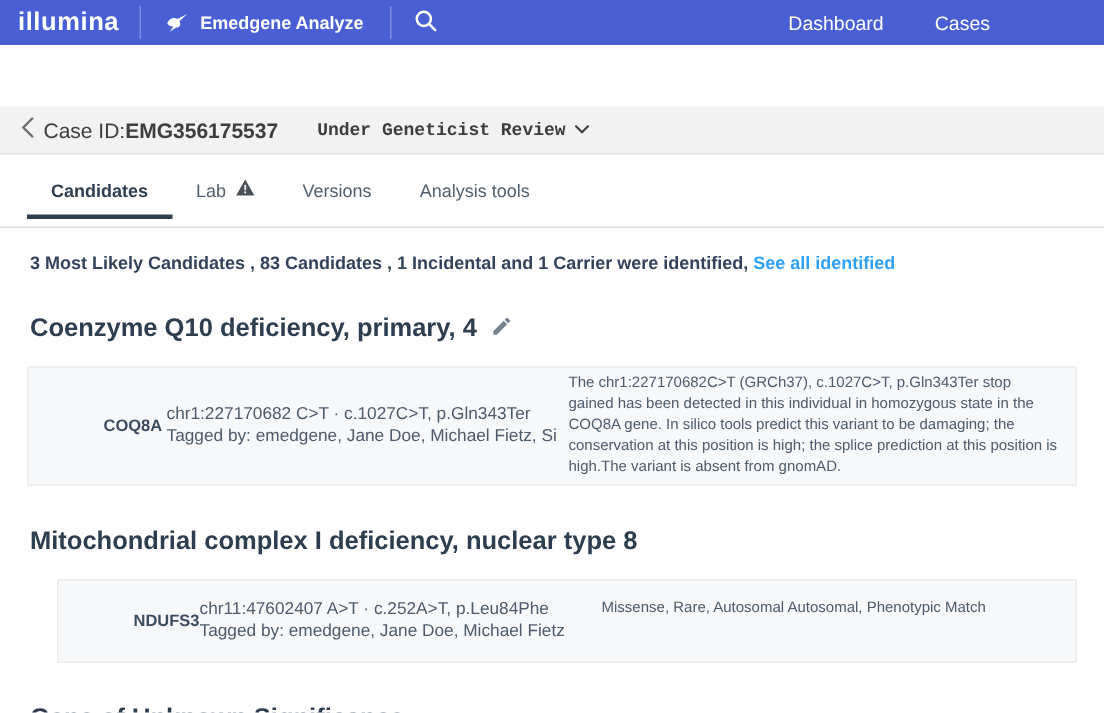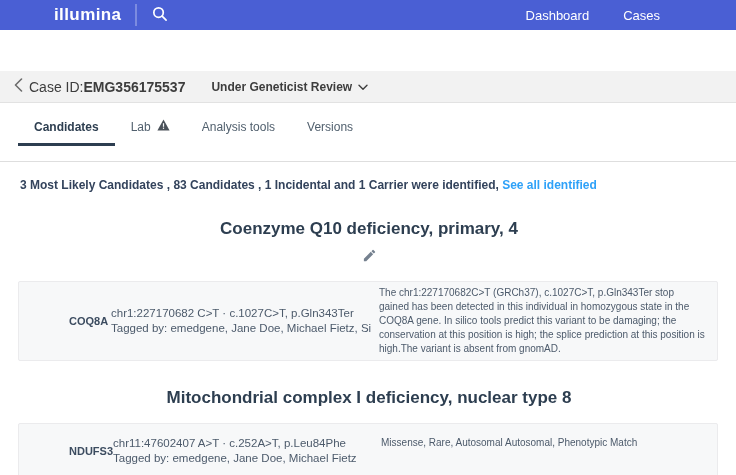--- a/index.html
+++ b/index.html
@@ -3,21 +3,21 @@
 <meta charset="utf-8">
 <style>
   html,body{margin:0;padding:0;}
   body{
     width:736px;height:475px;overflow:hidden;background:#ffffff;
     font-family:"Liberation Sans",sans-serif;
     -webkit-font-smoothing:antialiased;
   }
   
   .topbar{
-    height:30px;background:#4a5fd4;display:flex;align-items:stretch;color:#fff;padding-left:42px;
+    height:30px;background:#4a5fd4;display:flex;align-items:stretch;color:#fff;
   }
   .logo{
     display:flex;align-items:center;padding:0 14px 0 12px;
     font-size:17px;font-weight:600;letter-spacing:.4px;
   }
   .vdiv{width:1px;background:rgba(255,255,255,.28);margin:4px 0;}
   .app{
     display:flex;align-items:center;gap:7px;padding:0 18px 0 16px;
     font-size:12px;font-weight:600;cursor:pointer;
   }
@@ -29,58 +29,66 @@
   .topnav{display:flex;align-items:center;gap:34px;padding-right:76px;font-size:13px;}
   .topnav a{color:#fff;text-decoration:none;cursor:pointer;}
   
   .casebar{
     height:31px;background:#f2f2f2;border-bottom:1px solid #e2e2e2;
     display:flex;align-items:center;padding:0 12px;color:#3d3d3d;margin-top:41px;
   }
   .backbtn{display:flex;align-items:center;background:none;border:none;cursor:pointer;padding:0 6px 0 2px;}
   .caseid{font-size:14px;}
   .caseid b{font-weight:700;}
-  .status{display:flex;align-items:center;gap:6px;margin-left:26px;font-size:12px;font-weight:700;cursor:pointer;}
+  .status{display:flex;align-items:center;gap:6px;margin-left:26px;font-size:12px;font-weight:700;cursor:pointer;font-family:Liberation Mono, monospace;}
   
-  .tabs{display:flex;padding:10px 0 16px 18px;border-bottom:1px solid #dedede;margin-top:2px;}
+  .tabs{display:flex;padding:10px 0 6px 18px;border-bottom:1px solid #dedede;margin-top:2px;}
   .tab{
     padding:4px 16px 9px;font-size:12px;color:#51606e;cursor:pointer;
     border-bottom:3px solid transparent;margin-bottom:-1px;display:flex;align-items:center;gap:6px;
   }
   .tab.active{color:#2d3e50;font-weight:700;border-bottom-color:#2d3e50;}
   
   .main{padding:0 18px;}
   .summary{margin:16px 0 0 2px;font-size:12px;font-weight:600;color:#33435c;}
   .summary a{color:#2ea1f8;text-decoration:none;cursor:pointer;}
   h2.sec-title{
     display:flex;align-items:center;gap:9px;
-    margin:27px 0 15px 2px;font-size:17px;font-weight:600;color:#2d3e50;flex-direction:column;
+    margin:27px 0 15px 2px;font-size:17px;font-weight:600;color:#2d3e50;
   }
   .editbtn{background:none;border:none;padding:0;cursor:pointer;display:flex;align-items:center;}
   .card{
     background:#f7f8f9;border:1px solid #ebebed;border-radius:2px;
     display:flex;align-items:center;cursor:pointer;
   }
   .card.h1{min-height:63px;}
-  .card.h2{min-height:54px;}
+  .card.h2{min-height:54px;margin-left:20px;}
   .card.h3{min-height:48px;}
   .col-gene{flex:0 0 42px;padding-left:50px;font-size:11px;font-weight:700;color:#3c4c60;}
   .col-var{flex:0 0 260px;font-size:11.5px;line-height:15px;color:#4c5a6b;overflow:hidden;}
   .col-var div{white-space:nowrap;overflow:hidden;}
   .col-desc{flex:1;padding:4px 12px 4px 8px;font-size:10px;line-height:14px;color:#4c5a6b;}
   .col-desc.short{min-height:30px;display:flex;align-items:flex-start;}
   .sec2-title{margin-top:29px;}
   .sec3-title{margin-top:33px;text-align:right;}
 </style>
 </head>
 <body>
 
 <div class="topbar">
   <div class="logo">illumina</div>
   <div class="vdiv"></div>
+  <div class="app">
+    <span>
+      <svg width="16" height="16" viewBox="0 0 16 16">
+        <path d="M1.5 9.5 C2.5 6.5 6 5.2 8.2 6.6 L14.8 3.4 L9.6 8.2 C11 10.2 9.8 12.6 7.4 12.4 L3.2 15.2 L5.6 11.6 C3.6 11.8 2 10.8 1.5 9.5 Z" fill="#ffffff"></path>
+      </svg>
+    </span>
+    <span>Emedgene Analyze</span>
+  </div>
   <div class="vdiv"></div>
   <button class="searchbtn">
     <span>
       <svg width="17" height="17" viewBox="0 0 18 18" fill="none">
         <circle cx="8" cy="8" r="5" stroke="#ffffff" stroke-width="1.8"></circle>
         <line x1="11.8" y1="11.8" x2="16" y2="16" stroke="#ffffff" stroke-width="1.8" stroke-linecap="round"></line>
       </svg>
     </span>
   </button>
   <div class="topspacer"></div>
@@ -117,24 +125,24 @@
     <span>Lab</span>
     <span>
       <svg width="13" height="12" viewBox="0 0 13 12">
         <path d="M6.5 0.6 L12.6 11.4 H0.4 Z" fill="#4a5159"></path>
         <rect x="5.9" y="4.2" width="1.2" height="3.6" fill="#f7f8f9"></rect>
         <rect x="5.9" y="8.6" width="1.2" height="1.3" fill="#f7f8f9"></rect>
       </svg>
     </span>
   </div>
   <div class="tab">
-    <span>Analysis tools</span>
+    <span>Versions</span>
   </div>
   <div class="tab">
-    <span>Versions</span>
+    <span>Analysis tools</span>
   </div>
 </div>
 
 <div class="main">
 
   <div class="summary">
     <span>3 Most Likely Candidates , 83 Candidates , 1 Incidental and 1 Carrier were identified,</span>
     <a>See all identified</a>
   </div>
 

